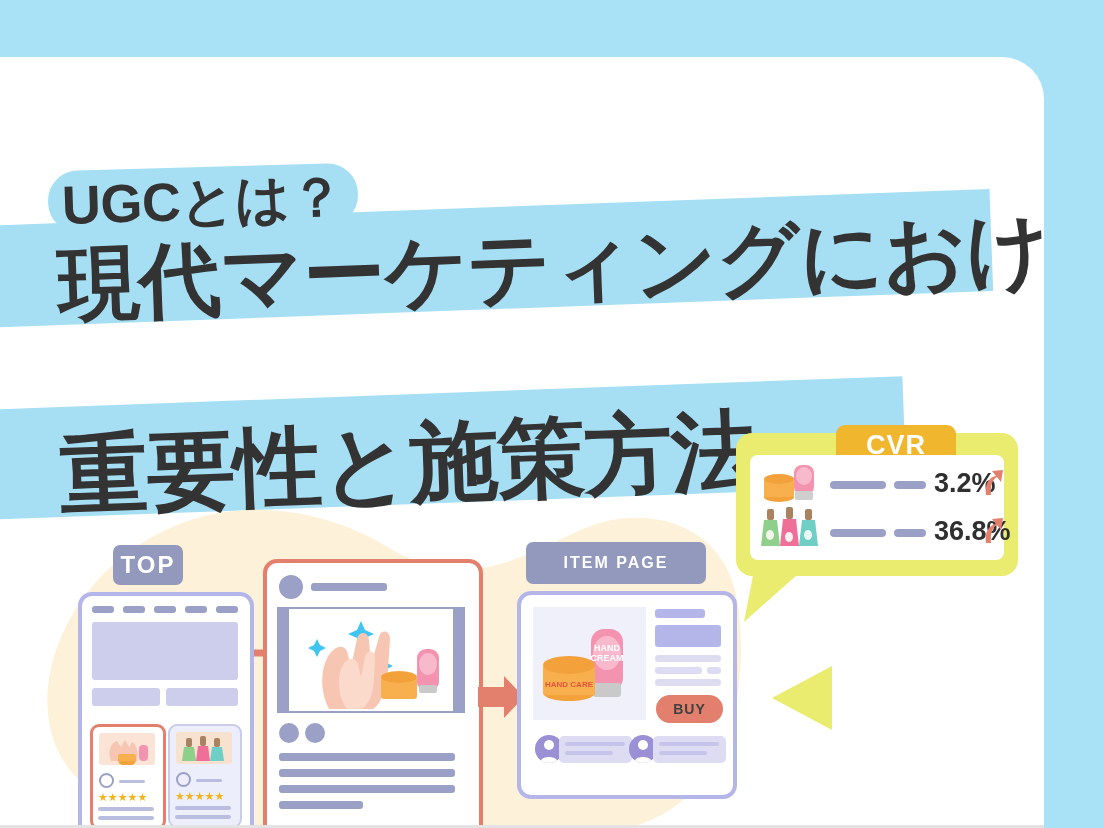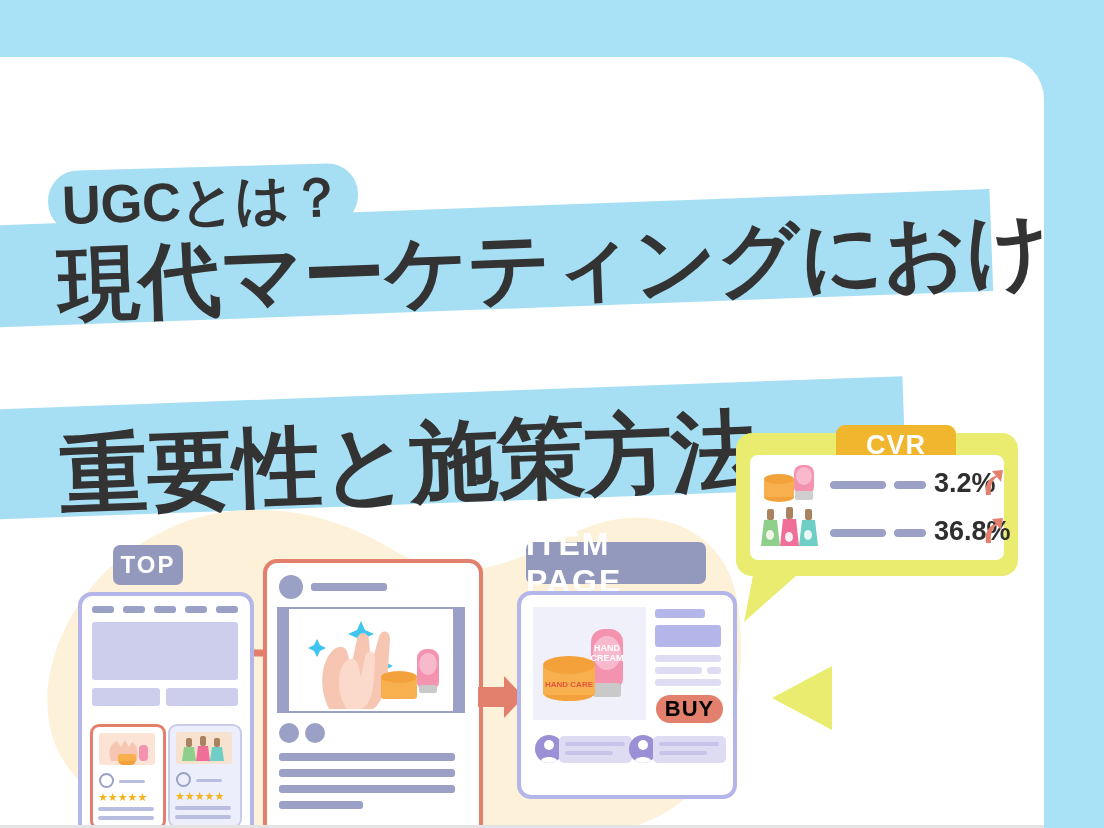--- a/index.html
+++ b/index.html
@@ -41,21 +41,21 @@
   
   .illus{position:absolute;left:0;top:430px;width:1044px;height:398px;}
   .blob{position:absolute;left:38px;top:8px;width:705px;height:345px;}
 
   
   .pill{
     position:absolute;background:#9399bd;color:#ffffff;border-radius:7px;
     font-weight:700;letter-spacing:2px;display:flex;align-items:center;justify-content:center;
   }
   .pill-top{left:113px;top:58px;width:70px;height:40px;font-size:24px;}
-  .pill-item{left:526px;top:55px;width:180px;height:42px;font-size:32px;}
+  .pill-item{left:526px;top:55px;width:180px;height:42px;font-size:16px;}
 
   
   .mock-top{
     position:absolute;left:78px;top:105px;width:168px;height:242px;
     background:#fff;border:4px solid #b4b5e8;border-radius:14px;
   }
   .bar{position:absolute;background:#9aa0c6;border-radius:3px;}
   .block{position:absolute;background:#ccceec;border-radius:3px;}
 
   .rev-card{position:absolute;background:#fff;border-radius:9px;}
@@ -75,21 +75,21 @@
   .post-inner{position:absolute;left:22px;top:46px;width:164px;height:102px;background:#ffffff;}
 
   
   .mock-item{
     position:absolute;left:517px;top:104px;width:212px;height:200px;
     background:#fff;border:4px solid #b4b5e8;border-radius:14px;
   }
   .item-img{position:absolute;left:12px;top:12px;width:113px;height:113px;background:#f0f0fa;}
   .buy{
     position:absolute;left:135px;top:100px;width:67px;height:28px;background:#e3806d;
-    border-radius:14px;color:#000000;font-size:22px;font-weight:700;letter-spacing:1px;
+    border-radius:14px;color:#404040;font-size:14px;font-weight:700;letter-spacing:1px;
     display:flex;align-items:center;justify-content:center;
   }
   .cmt-ava{position:absolute;width:28px;height:28px;border-radius:50%;background:#9b8fd6;overflow:hidden;}
   .cmt-box{position:absolute;width:73px;height:27px;background:#dedcf3;border-radius:5px;}
 
   
   .cvr-bubble{
     position:absolute;left:736px;top:433px;width:282px;height:143px;
     background:#e9ec6e;border-radius:16px;
   }

